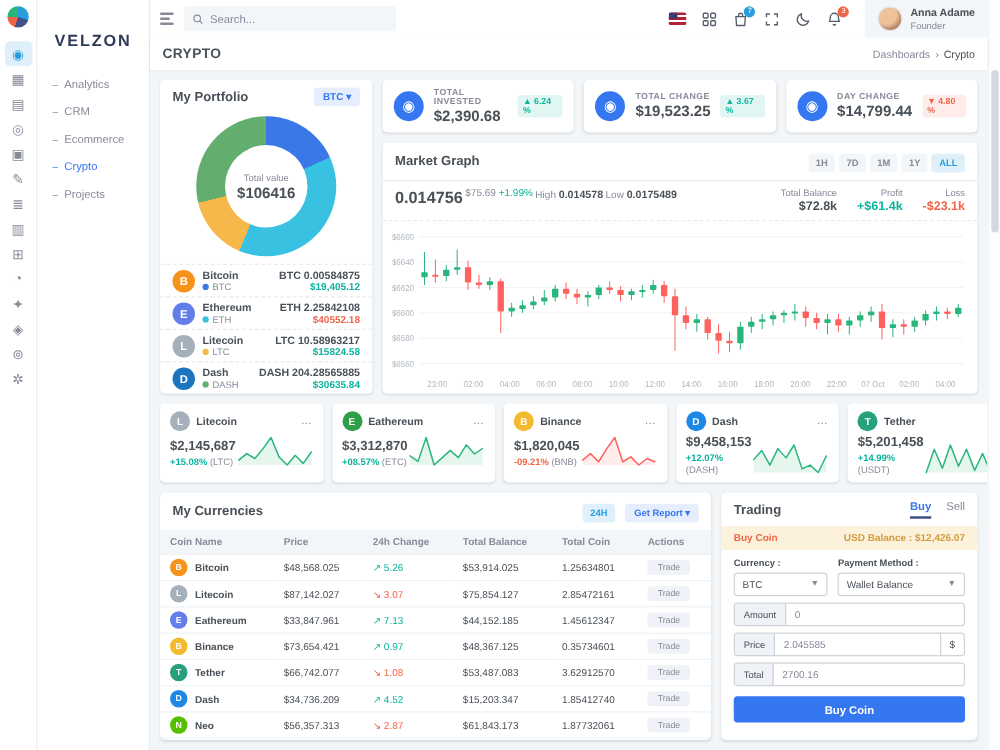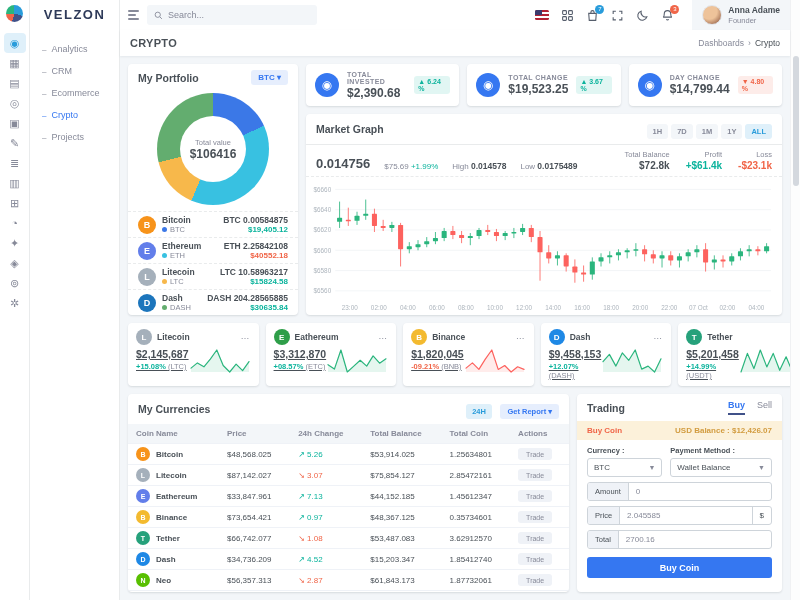--- a/index.html
+++ b/index.html
@@ -6,21 +6,21 @@
   html,body { width:800px; height:600px; overflow:hidden; }
   body { font-family:"Liberation Sans",sans-serif; background:#f3f6f9; display:flex; color:#495057; }
 
   
   .rail { width:30px; background:#fff; border-right:1px solid #e9ebec; display:flex; flex-direction:column; align-items:center; padding-top:5px; flex:0 0 30px; }
   .logo-mark { width:17px; height:17px; border-radius:50%; background:conic-gradient(#299cdb 0 30%,#405189 30% 55%,#f06548 55% 75%,#2ab57d 75% 100%); margin-bottom:11px; }
   .rail-icon { width:22px; height:20px; display:flex; align-items:center; justify-content:center; color:#878a99; font-size:11px; border-radius:4px; cursor:pointer; }
   .rail-icon.active { background:#dff0fa; color:#299cdb; }
 
   
-  .sidenav { width:90px; background:#fff; border-right:1px solid #e9ebec; padding-top:7px; flex:0 0 90px; }
+  .sidenav { width:90px; background:#fff; border-right:1px solid #e9ebec; padding-top:25px; flex:0 0 90px; }
   .logo-text { font-size:13px; font-weight:bold; letter-spacing:1.5px; color:#2e3a59; text-align:center; margin-bottom:16px; }
   .nav-item { font-size:9px; color:#878a99; padding:6px 4px 6px 12px; cursor:pointer; display:flex; gap:5px; align-items:center; }
   .nav-item .dash { font-size:8px; }
   .nav-item.active { color:#3577f1; }
 
   
   .main { flex:1; display:flex; flex-direction:column; min-width:0; }
   .topbar { height:30px; background:#fff; display:flex; align-items:center; padding-left:8px; gap:8px; flex:0 0 30px; }
   .burger { display:flex; flex-direction:column; gap:2.5px; cursor:pointer; }
   .burger i { display:block; height:1.5px; background:#878a99; border-radius:1px; }
@@ -75,40 +75,40 @@
   .stat-icon { width:24px; height:24px; border-radius:50%; background:#3577f1; color:#fff; font-size:12px; display:flex; align-items:center; justify-content:center; flex:0 0 24px; }
   .stat-label { font-size:7px; font-weight:bold; color:#878a99; letter-spacing:.4px; margin-bottom:1px; }
   .stat-value { font-size:12px; font-weight:bold; color:#495057; }
   .stat-badge { margin-left:auto; font-size:7px; font-weight:bold; padding:2px 4px; border-radius:3px; }
   .bg-up { color:#0ab39c; background:rgba(10,179,156,.12); }
   .bg-down { color:#f06548; background:rgba(240,101,72,.12); }
 
   .market-card { flex:1; display:flex; flex-direction:column; min-height:0; }
   .chip { font-size:7.5px; font-weight:bold; padding:3px 6px; border-radius:3px; background:#f3f6f9; color:#878a99; margin-left:3px; cursor:pointer; }
   .chip.active { background:#dff0fa; color:#299cdb; }
-  .market-stats { display:flex; align-items:flex-end; gap:14px; padding:5px 10px; border-bottom:1px dashed #e9ebec; }
+  .market-stats { display:flex; align-items:flex-start; gap:2px; padding:5px 10px; border-bottom:1px dashed #e9ebec; }
   .mprice { font-size:13px; font-weight:bold; color:#495057; }
   .msub { font-size:8px; color:#878a99; }
   .txt-green { color:#0ab39c; } .txt-red { color:#f06548; }
   .mlabel { font-size:8px; color:#878a99; }
   .mval { font-size:8.5px; font-weight:bold; color:#495057; }
   .mright { margin-left:auto; display:flex; gap:16px; }
   .mstat { text-align:right; }
   .mstat .lbl { font-size:7.5px; color:#878a99; margin-bottom:1px; }
   .mstat .val { font-size:10px; font-weight:bold; }
   .chart-wrap { flex:1; padding:2px 6px 2px 2px; min-height:0; }
   .chart-wrap svg { width:100%; height:100%; display:block; }
 
   .row2 { display:flex; gap:7px; flex:0 0 62px; }
   .coin-card { flex:1; padding:6px 8px; }
   .cc-head { display:flex; align-items:center; gap:5px; }
   .cc-icon { width:16px; height:16px; border-radius:50%; color:#fff; font-size:8px; font-weight:bold; display:flex; align-items:center; justify-content:center; }
   .cc-name { font-size:8.5px; font-weight:bold; color:#495057; }
   .cc-dots { margin-left:auto; color:#878a99; font-size:9px; letter-spacing:1px; cursor:pointer; line-height:.4; }
-  .cc-body { display:flex; justify-content:space-between; align-items:flex-start; margin-top:3px;text-decoration:underline; }
+  .cc-body { display:flex; justify-content:space-between; align-items:flex-end; margin-top:3px; }
   .cc-value { font-size:10.5px; font-weight:bold; color:#495057; }
   .cc-change { font-size:7.5px; font-weight:bold; margin-top:2px; }
   .cc-pair { color:#878a99; font-weight:normal; }
   .spark svg { width:62px; height:26px; display:block; }
 
   .row3 { display:flex; gap:8px; flex:1; min-height:0; }
   .curr-card { flex:1; min-width:0; overflow:hidden; display:flex; flex-direction:column; }
   .chip-24 { background:#dff0fa; color:#299cdb; font-size:7.5px; font-weight:bold; padding:3px 6px; border-radius:3px; cursor:pointer; }
   .report-btn { background:rgba(53,119,241,.12); color:#3577f1; font-size:7.5px; font-weight:bold; padding:3px 7px; border-radius:3px; margin-left:4px; cursor:pointer; }
   table { width:100%; border-collapse:collapse; font-size:8px; }

